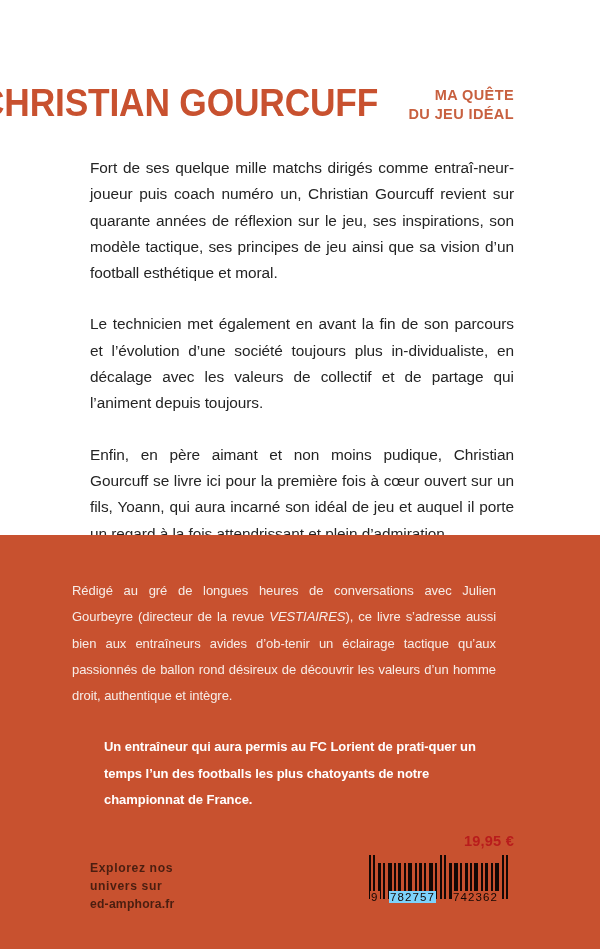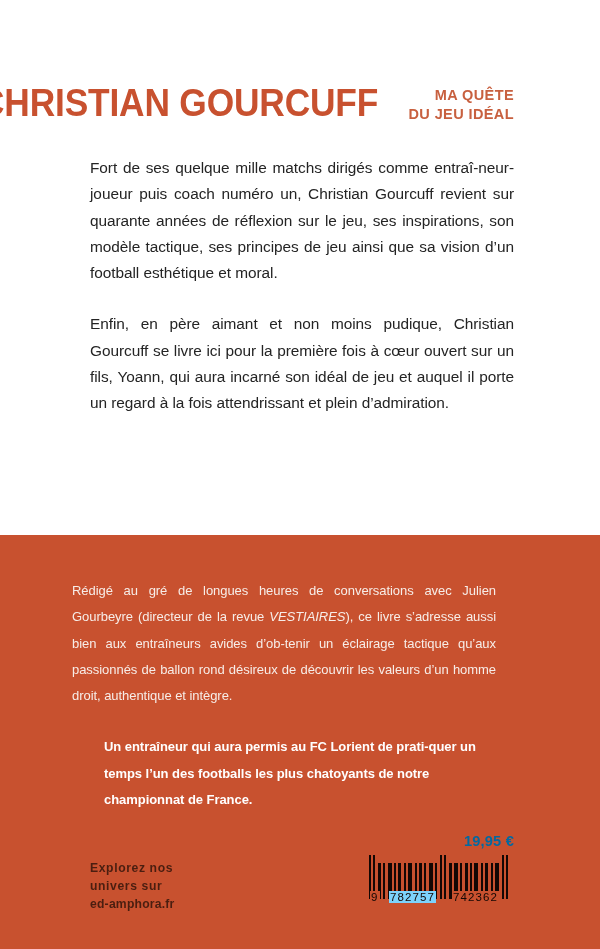--- a/index.html
+++ b/index.html
@@ -143,21 +143,21 @@
     display: block;
     font-weight: bold;
     letter-spacing: 0.2px;
     padding-top: 1px;
   }
 
   .price {
     position: absolute;
     right: 86px;
     top: 833px;
-    color: #0369a1;
+    color: #b91c1c;
     font-size: 14.6px;
     font-weight: bold;
     letter-spacing: 0.2px;
   }
 
   .barcode-area {
     position: absolute;
     right: 79px;
     top: 855px;
     width: 152px;
@@ -203,20 +203,21 @@
     <div class="title-block">
       <h1 class="main-title">CHRISTIAN GOURCUFF</h1>
       <div class="subtitle">
         <span>MA QUÊTE</span><br>
         <span>DU JEU IDÉAL</span>
       </div>
     </div>
 
     <div class="white-text">
       <p>Fort de ses quelque mille matchs dirigés comme entraî-neur-joueur puis coach numéro un, Christian Gourcuff revient sur quarante années de réflexion sur le jeu, ses inspirations, son modèle tactique, ses principes de jeu ainsi que sa vision d’un football esthétique et moral.</p>
+      <p>Le technicien met également en avant la fin de son parcours et l’évolution d’une société toujours plus in-dividualiste, en décalage avec les valeurs de collectif et de partage qui l’animent depuis toujours.</p>
       <p>Enfin, en père aimant et non moins pudique, Christian Gourcuff se livre ici pour la première fois à cœur ouvert sur un fils, Yoann, qui aura incarné son idéal de jeu et auquel il porte un regard à la fois attendrissant et plein d’admiration.</p>
     </div>
 
   </div>
 
   <div class="orange-section">
 
     <div class="orange-text">
       <p><span>Rédigé au gré de longues heures de conversations avec Julien Gourbeyre (directeur de la revue </span><em>VESTIAIRES</em><span>), ce livre s’adresse aussi bien aux entraîneurs avides d’ob-tenir un éclairage tactique qu’aux passionnés de ballon rond désireux de découvrir les valeurs d’un homme droit, authentique et intègre.</span></p>
       <p class="bold-para">Un entraîneur qui aura permis au FC Lorient de prati-quer un temps l’un des footballs les plus chatoyants de notre championnat de France.</p>

